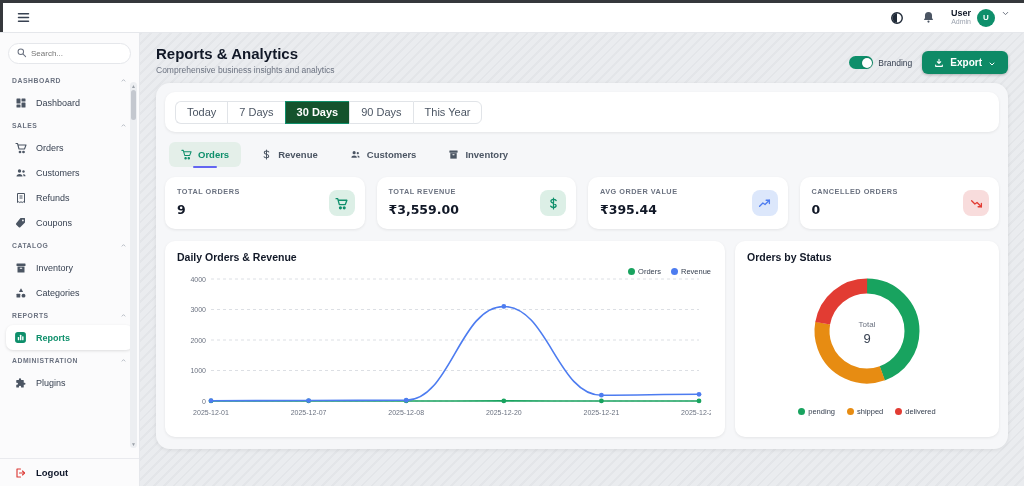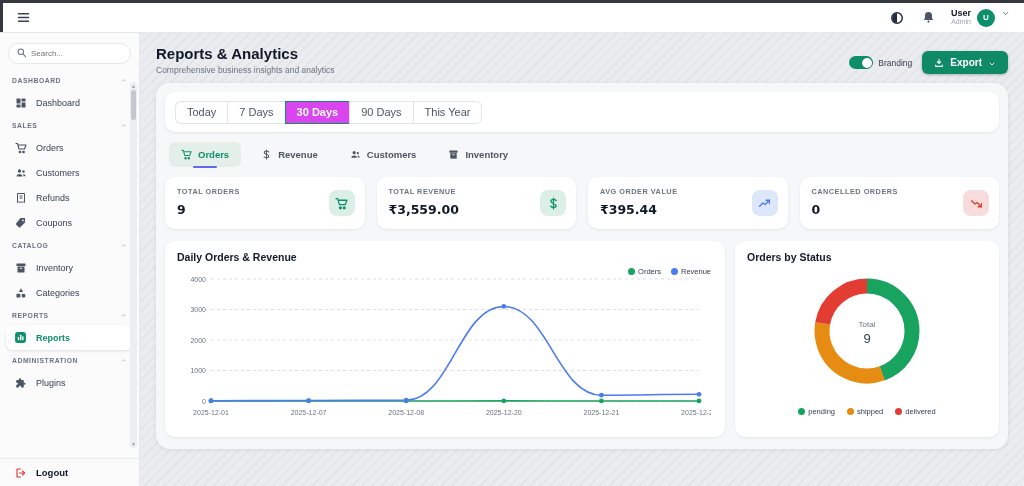--- a/index.html
+++ b/index.html
@@ -66,21 +66,21 @@
     box-shadow:0 1px 4px rgba(0,0,0,.08); }
 
   
   .filter-card { background:#fff; border-radius:10px; box-shadow:0 1px 3px rgba(0,0,0,.08);
     height:40px; display:flex; align-items:center; padding:0 10px; }
   .range-group { display:flex; }
   .range-btn { height:23px; padding:0 11px; background:#fff; border:1px solid #e1e4e8; border-right-width:0;
     font-size:11px; color:#4b5563; cursor:pointer; }
   .range-btn:first-child { border-radius:6px 0 0 6px; }
   .range-btn:last-child { border-radius:0 6px 6px 0; border-right-width:1px; }
-  .range-btn.active { background:#d946ef; border-color:#0e8f6b; color:#fff; font-weight:700; }
+  .range-btn.active { background:#14532d; border-color:#0e8f6b; color:#fff; font-weight:700; }
   .filter-right { margin-left:auto; display:flex; align-items:center; gap:8px; }
   .date-field { border:1px solid #d7dade; border-radius:7px; height:26px; min-width:92px;
     padding:0 7px 1px 7px; display:flex; align-items:center; justify-content:space-between; gap:8px;
     cursor:pointer; background:#fff; position:relative; }
   .date-field legend { font-size:6.5px; color:#6b7280; padding:0 3px; margin-left:2px; }
   .date-value { font-size:8.5px; color:#374151; margin-top:-4px; }
   .date-field svg { margin-top:-4px; }
   .apply-btn { background:#0e8f6b; border:none; color:#fff; font-size:9px; font-weight:700;
     border-radius:6px; height:25px; padding:0 13px; cursor:pointer; }
 

